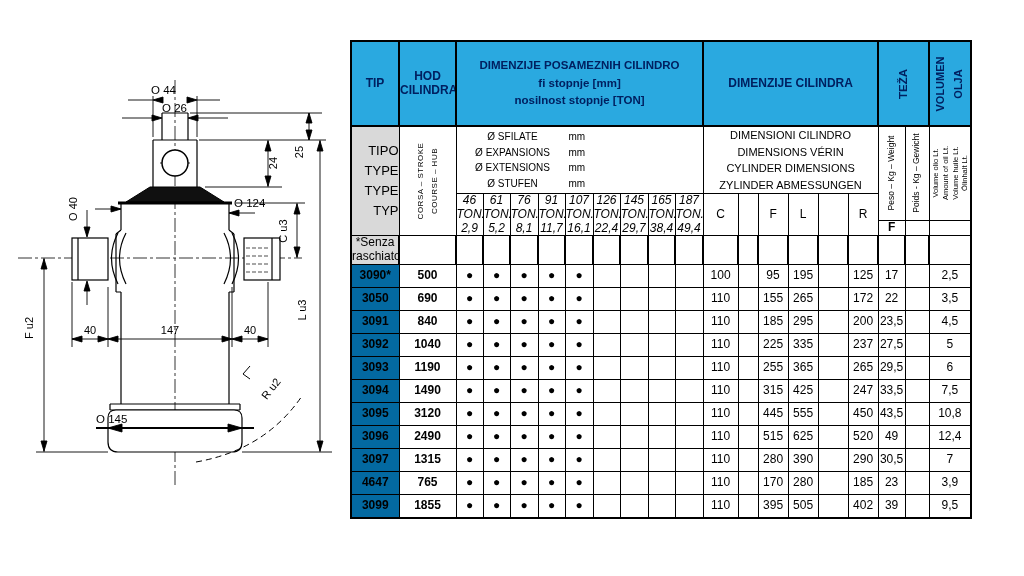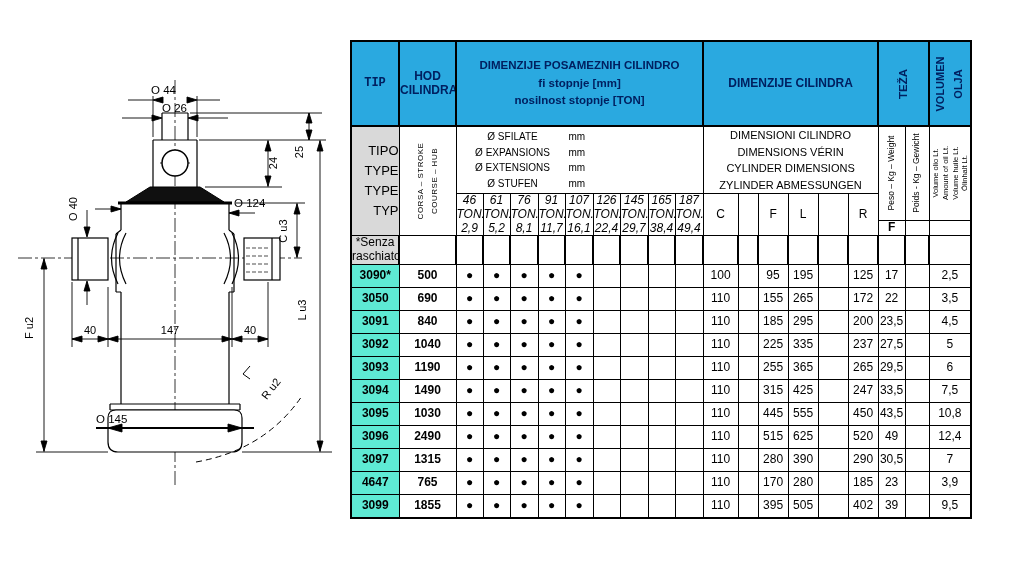--- a/index.html
+++ b/index.html
@@ -6,21 +6,21 @@
   body{width:1024px;height:576px;background:#fff;position:relative;overflow:hidden;
        font-family:"Liberation Sans", sans-serif;color:#000;}
   #diagram{position:absolute;left:0;top:0;}
   
   #spec-table{position:absolute;left:350px;top:40px;border-collapse:collapse;table-layout:fixed;
               width:620px;border:2px solid #000;}
   #spec-table td{border:1px solid #000;text-align:center;vertical-align:middle;padding:0;
                  font-size:12px;line-height:1.15;overflow:hidden;}
   tr.r1{height:85px;} tr.r2{height:67px;} tr.r3{height:26px;} tr.r4{height:15px;} tr.senza{height:20px;}
   .hcell{background:var(--hdr-bg,#2aa9e0);color:var(--hdr-tx,#002060);font-weight:bold;border:2px solid #000 !important;}
-  .tip-h{font-size:12px;font-family:Liberation Mono, monospace;}
+  .tip-h{font-size:12px;}
   .hod-h{font-size:9px;line-height:1.3;}
   .stages-h div{font-size:11.5px;line-height:1.55;}
   .cyl-h{font-size:11.5px;}
   .gray{background:#d9d9d9;}
   td.relcell{position:relative;}
   .rot{position:absolute;left:50%;top:50%;transform:translate(-50%,-50%) rotate(-90deg);
        white-space:nowrap;text-align:center;}
   .tipo-cell div{font-size:13px;line-height:1.55;text-align:right;}
   .corsa .rot{font-size:8px;line-height:1.8;letter-spacing:.5px;}
   .peso-rot .rot{font-size:8.5px;}
@@ -31,21 +31,21 @@
   .exp-cell .ln{display:flex;font-size:10px;line-height:1.55;}
   .exp-cell .nm{width:112px;}
   .dims-cell{text-align:left;vertical-align:top;padding:5px 0 0 6px;}
   .dims-cell div{font-size:11px;line-height:1.5;}
   .ton-cell{font-size:8.5px;line-height:1.2;font-style:italic;}
   .letter-cell{font-size:13px;}
   .psub{font-size:11px;font-weight:bold;}
   .senza td{border-width:1px 2px;}
   .senza-cell{font-size:7.5px;line-height:1.15;}
   tbody.data td{border:2px solid #000;height:22px;}
-  tbody.data .col-model{background:#5eead4;font-weight:bold;font-size:14px;}
+  tbody.data .col-model{background:#0369a1;font-weight:bold;font-size:14px;}
   tbody.data .col-stroke{font-weight:600;font-size:12.5px;}
   tbody.data td[class*="col-d"]{font-size:13px;}
   tbody.data .col-peso{font-size:11px;}
   tbody.data .col-c,.col-f,.col-l,.col-r,.col-vol{font-size:12px;}
 </style>
 </head>
 <body>
 
 <svg id="diagram" width="350" height="576" viewBox="0 0 350 576">
   <g stroke="#000" fill="none" stroke-width="1.2">
@@ -465,21 +465,21 @@
         <td class="col-f">315</td>
         <td class="col-l">425</td>
         <td class="col-e2"></td>
         <td class="col-r">247</td>
         <td class="col-peso">33,5</td>
         <td class="col-poids"></td>
         <td class="col-vol">7,5</td>
       </tr>
       <tr>
         <td class="col-model">3095</td>
-        <td class="col-stroke">1030</td>
+        <td class="col-stroke">3120</td>
         <td class="col-d0">●</td>
         <td class="col-d1">●</td>
         <td class="col-d2">●</td>
         <td class="col-d3">●</td>
         <td class="col-d4">●</td>
         <td class="col-d5"></td>
         <td class="col-d6"></td>
         <td class="col-d7"></td>
         <td class="col-d8"></td>
         <td class="col-c">110</td>

